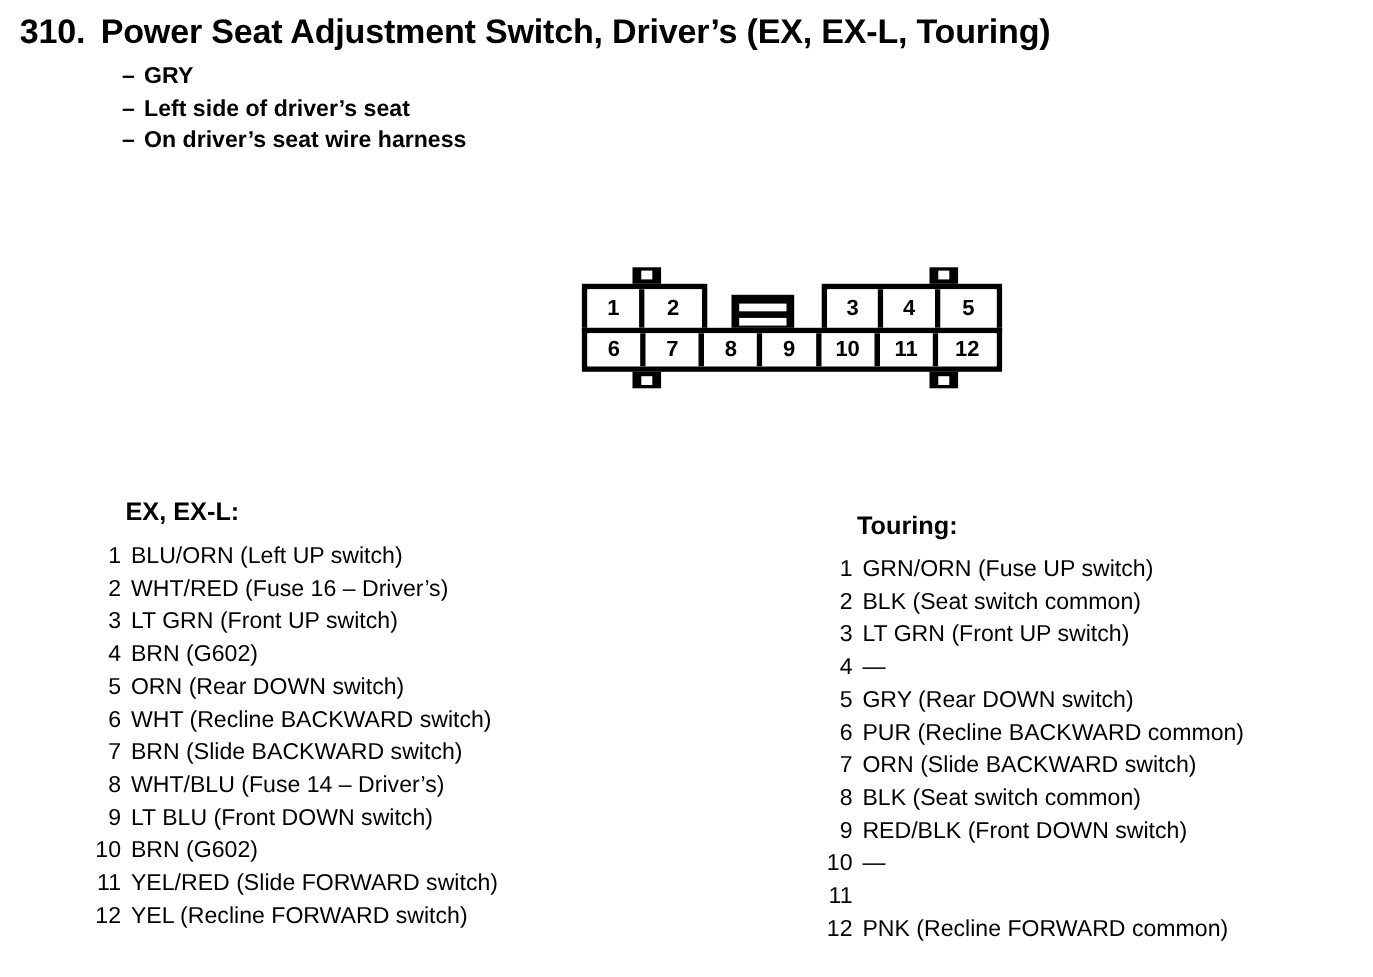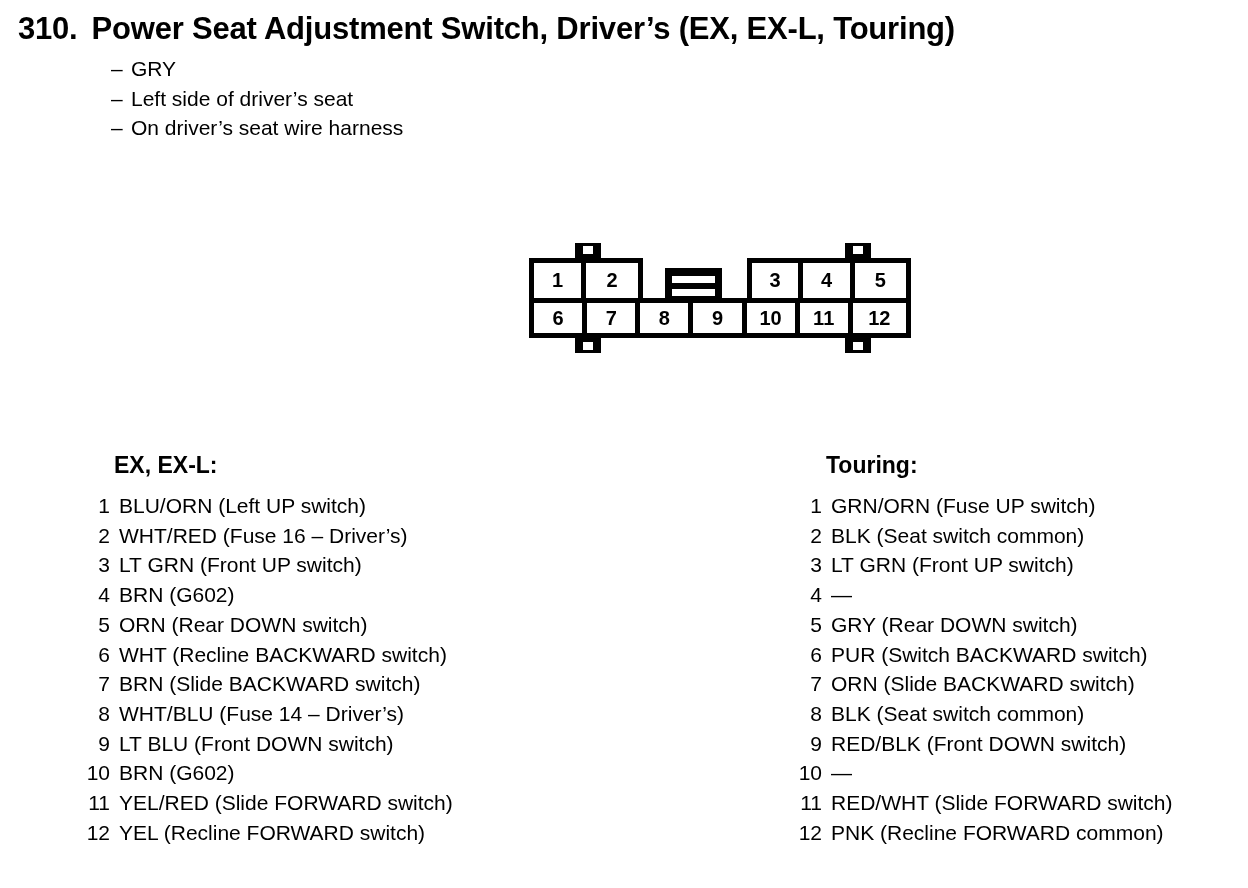--- a/index.html
+++ b/index.html
@@ -34,20 +34,21 @@
     margin-right: 14px;
   }
   #bullets {
     margin-top: 4px;
     margin-left: 93px;
     font-size: 21px;
     line-height: 29.5px;
   }
   #bullets .bullet-row {
     white-space: nowrap;
+    font-weight: bold;
   }
   #bullets .dash {
     display: inline-block;
     width: 20px;
   }
 
   
   #connector {
     position: absolute;
     left: 529px;
@@ -138,21 +139,21 @@
   }
   #lock-bar .slot-1 { top: 8px; }
   #lock-bar .slot-2 { top: 21px; }
 
   
   .pin-column {
     position: absolute;
     top: 452px;
   }
   #column-ex   { left: 78px; }
-  #column-tour { left: 790px; }
+  #column-tour { left: 743px; margin-top: 12px; }
 
   .column-heading {
     font-size: 23px;
     font-weight: bold;
     margin-left: 36px;
     margin-bottom: 12px;
     white-space: nowrap;
   }
   .pin-row {
     display: flex;
@@ -305,39 +306,38 @@
   <div class="pin-row">
       <span class="pin-num">4</span>
       <span class="pin-desc">—</span>
     </div>
   <div class="pin-row">
       <span class="pin-num">5</span>
       <span class="pin-desc">GRY (Rear DOWN switch)</span>
     </div>
   <div class="pin-row">
       <span class="pin-num">6</span>
-      <span class="pin-desc">PUR (Switch BACKWARD switch)</span>
+      <span class="pin-desc">PUR (Recline BACKWARD common)</span>
     </div>
   <div class="pin-row">
       <span class="pin-num">7</span>
       <span class="pin-desc">ORN (Slide BACKWARD switch)</span>
     </div>
   <div class="pin-row">
       <span class="pin-num">8</span>
       <span class="pin-desc">BLK (Seat switch common)</span>
     </div>
   <div class="pin-row">
       <span class="pin-num">9</span>
       <span class="pin-desc">RED/BLK (Front DOWN switch)</span>
     </div>
   <div class="pin-row">
       <span class="pin-num">10</span>
       <span class="pin-desc">—</span>
     </div>
   <div class="pin-row">
       <span class="pin-num">11</span>
-      <span class="pin-desc">RED/WHT (Slide FORWARD switch)</span>
     </div>
   <div class="pin-row">
       <span class="pin-num">12</span>
       <span class="pin-desc">PNK (Recline FORWARD common)</span>
     </div>
 </div>
 
 </body></html>

